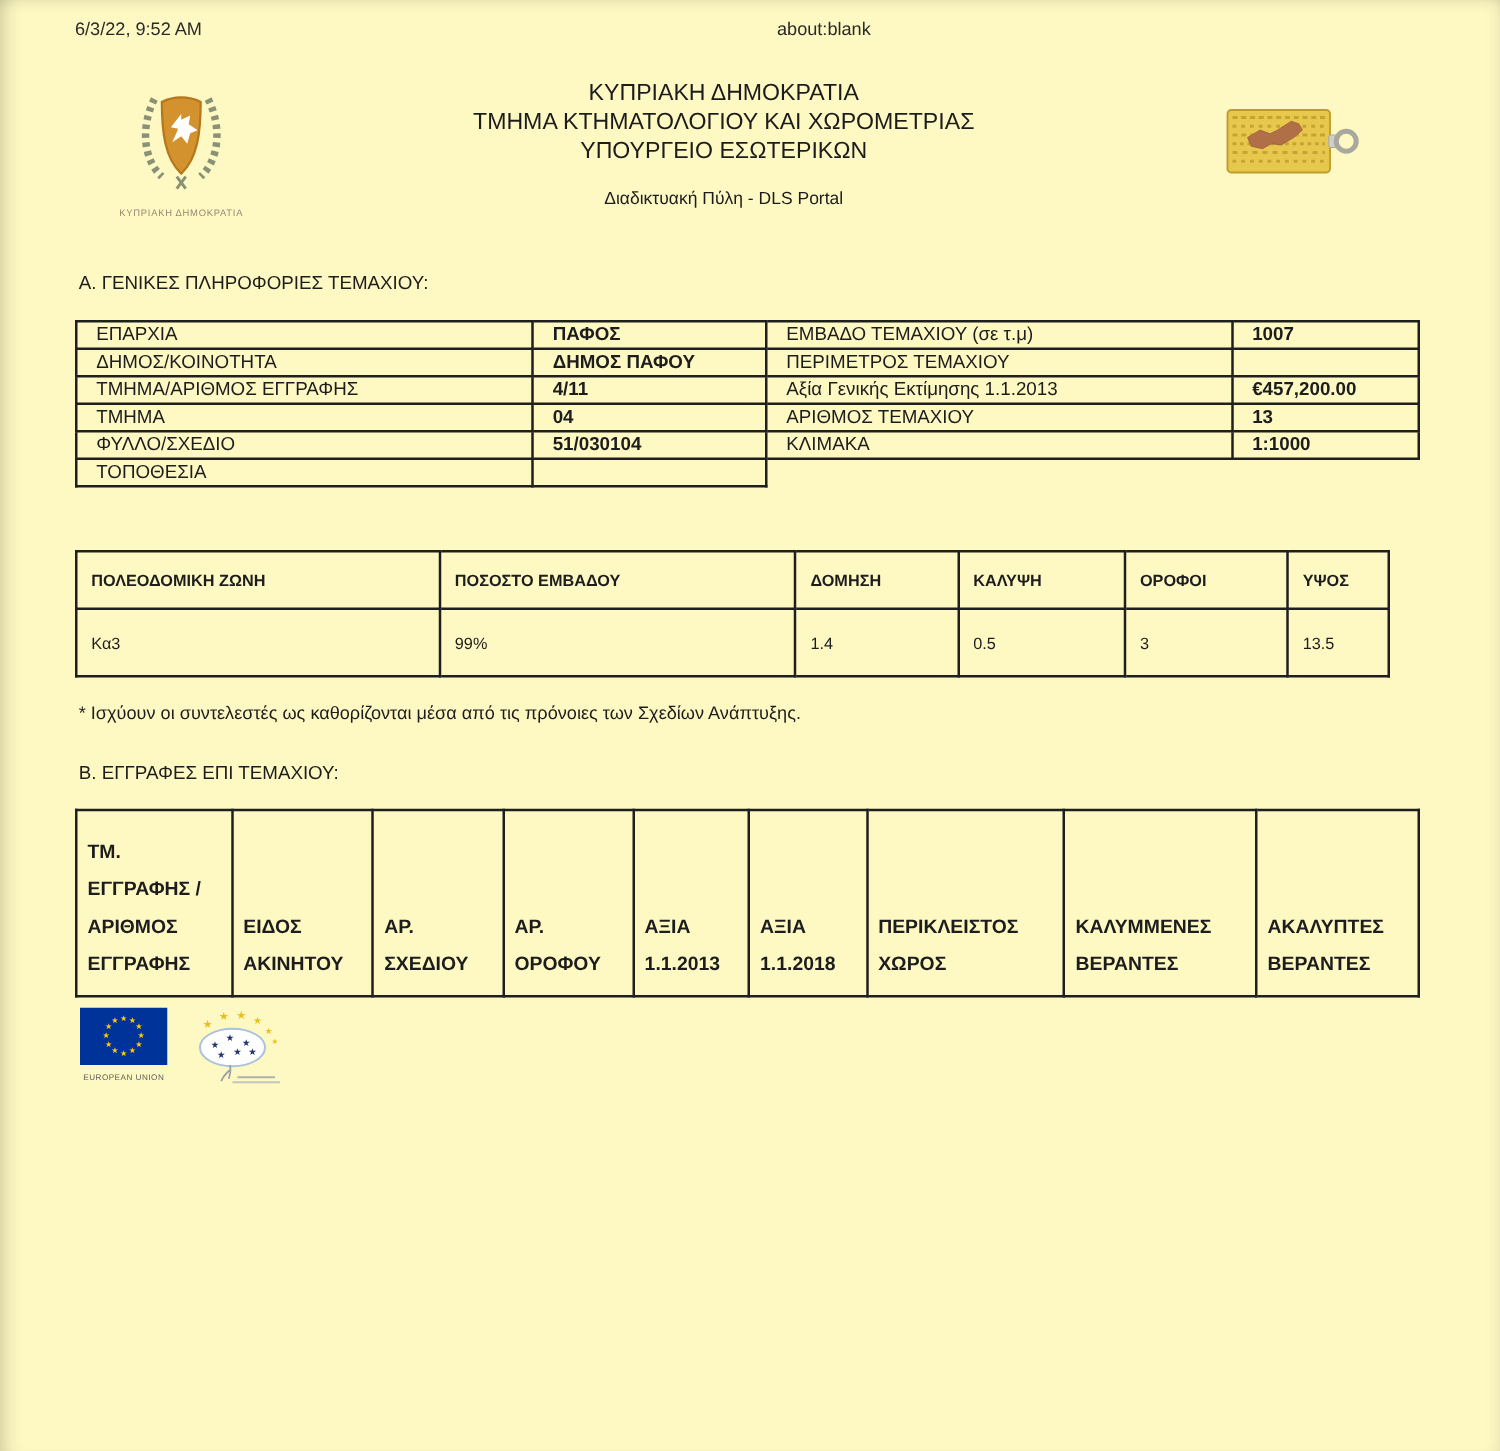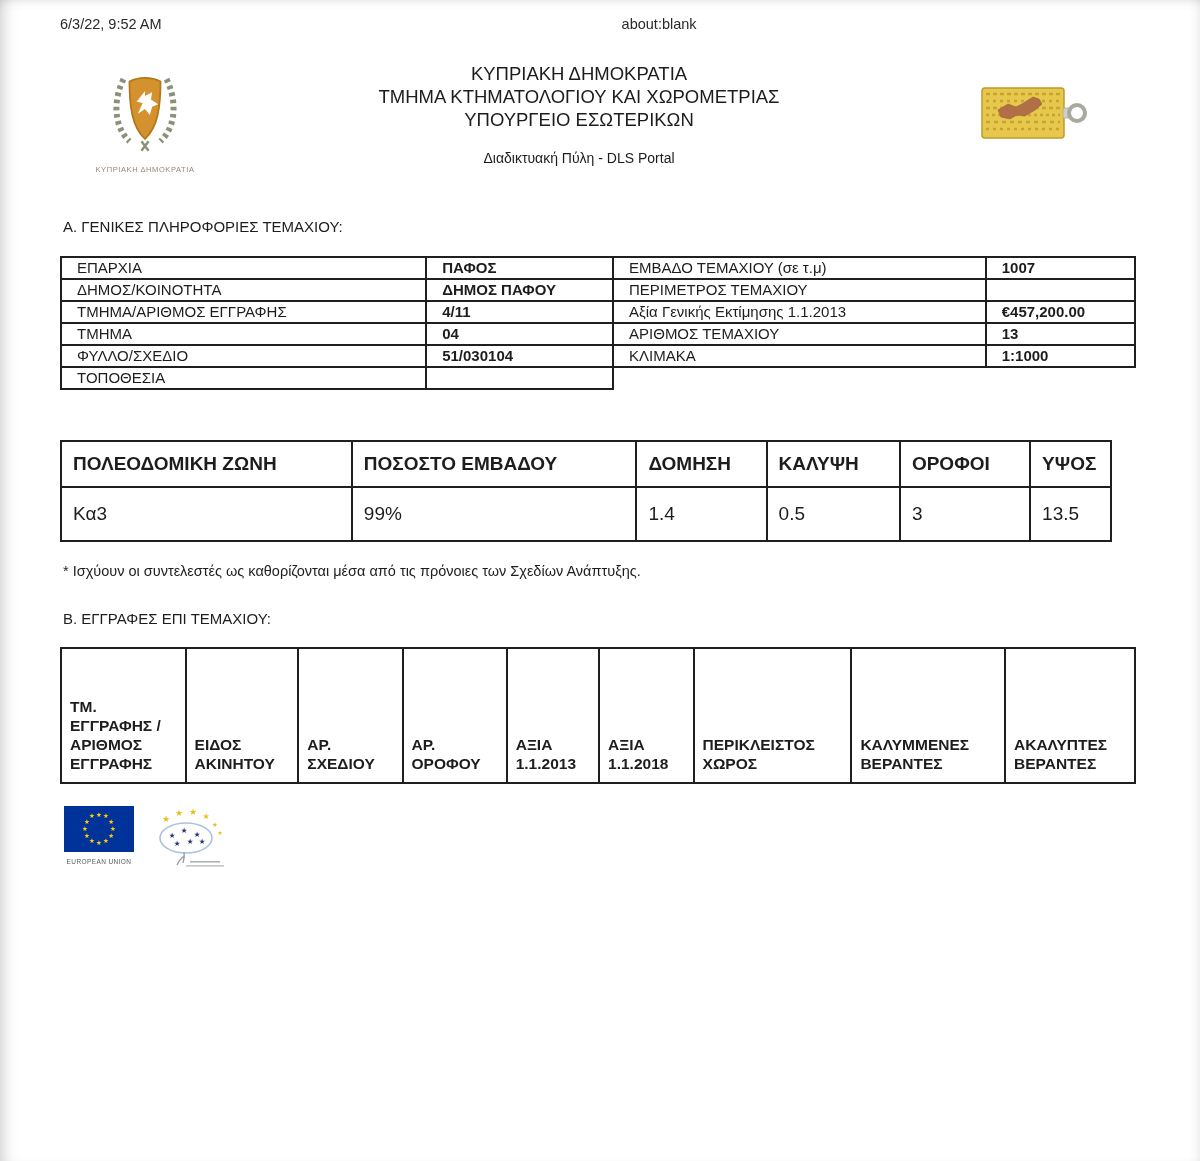--- a/index.html
+++ b/index.html
@@ -1,18 +1,18 @@
 <!DOCTYPE html>
 <html lang="el"><head>
 <meta charset="utf-8">
 <style>
   html,body{margin:0;padding:0;background:#e9e9e7;}
   .page{
     position:relative;width:1200px;height:1161px;margin:0 auto;
-    background:#ffffff;color:#1d1d1d;
+    background:#fef9c3;color:#1d1d1d;
     font-family:"Liberation Sans","DejaVu Sans",sans-serif;
     box-shadow: inset 14px 0 16px -12px rgba(0,0,0,.22),
                 inset -10px 0 14px -12px rgba(0,0,0,.16),
                 inset 0 10px 12px -10px rgba(0,0,0,.12);
     overflow:hidden;
   }
   
   .print-header{position:absolute;top:16px;left:60px;right:60px;height:20px;font-size:14.5px;color:#2a2a2a;}
   .print-date{position:absolute;left:0;top:0;}
   .print-url{position:absolute;left:52%;top:0;}
@@ -28,26 +28,26 @@
   .a-title{position:absolute;top:218px;left:63px;font-size:15px;}
   .note{position:absolute;top:563px;left:63px;font-size:14.5px;}
   .b-title{position:absolute;top:610px;left:63px;font-size:15px;}
   
   table{border-collapse:collapse;table-layout:fixed;}
   .tbl-a{position:absolute;top:256px;left:60px;width:1076px;}
   .tbl-a td{border:2px solid #1f1f1f;height:20px;padding:0 15px;font-size:15px;line-height:20px;overflow:hidden;white-space:nowrap;}
   .tbl-a td.val{font-weight:700;}
   .tbl-a td.ghost{border:none;background:transparent;}
   .tbl-zone{position:absolute;top:440px;left:60px;width:1052px;}
-  .tbl-zone th,.tbl-zone td{border:2px solid #1f1f1f;padding:0 11px;font-size:19px;text-align:left;}
+  .tbl-zone th,.tbl-zone td{border:2px solid #1f1f1f;padding:0 11px;font-size:13px;text-align:left;}
   .tbl-zone th{height:44px;font-weight:700;}
   .tbl-zone td{height:52px;font-weight:400;}
   .tbl-b{position:absolute;top:647px;left:60px;width:1076px;}
   .tbl-b th{border:2px solid #1f1f1f;vertical-align:bottom;text-align:left;
-            padding:2px 8px 9px 8px;height:122px;font-size:15.5px;font-weight:700;line-height:19px;}
+            padding:16px 8px 9px 8px;height:122px;font-size:15.5px;font-weight:700;line-height:30px;}
   
   .logos{position:absolute;top:806px;left:64px;display:flex;align-items:flex-start;gap:16px;}
   .eu-flag-block{text-align:center;}
   .eu-caption{font-size:6.5px;letter-spacing:.4px;color:#5a5a5a;margin-top:2px;}
 </style>
 </head>
 <body>
 
 <div class="page">
 

